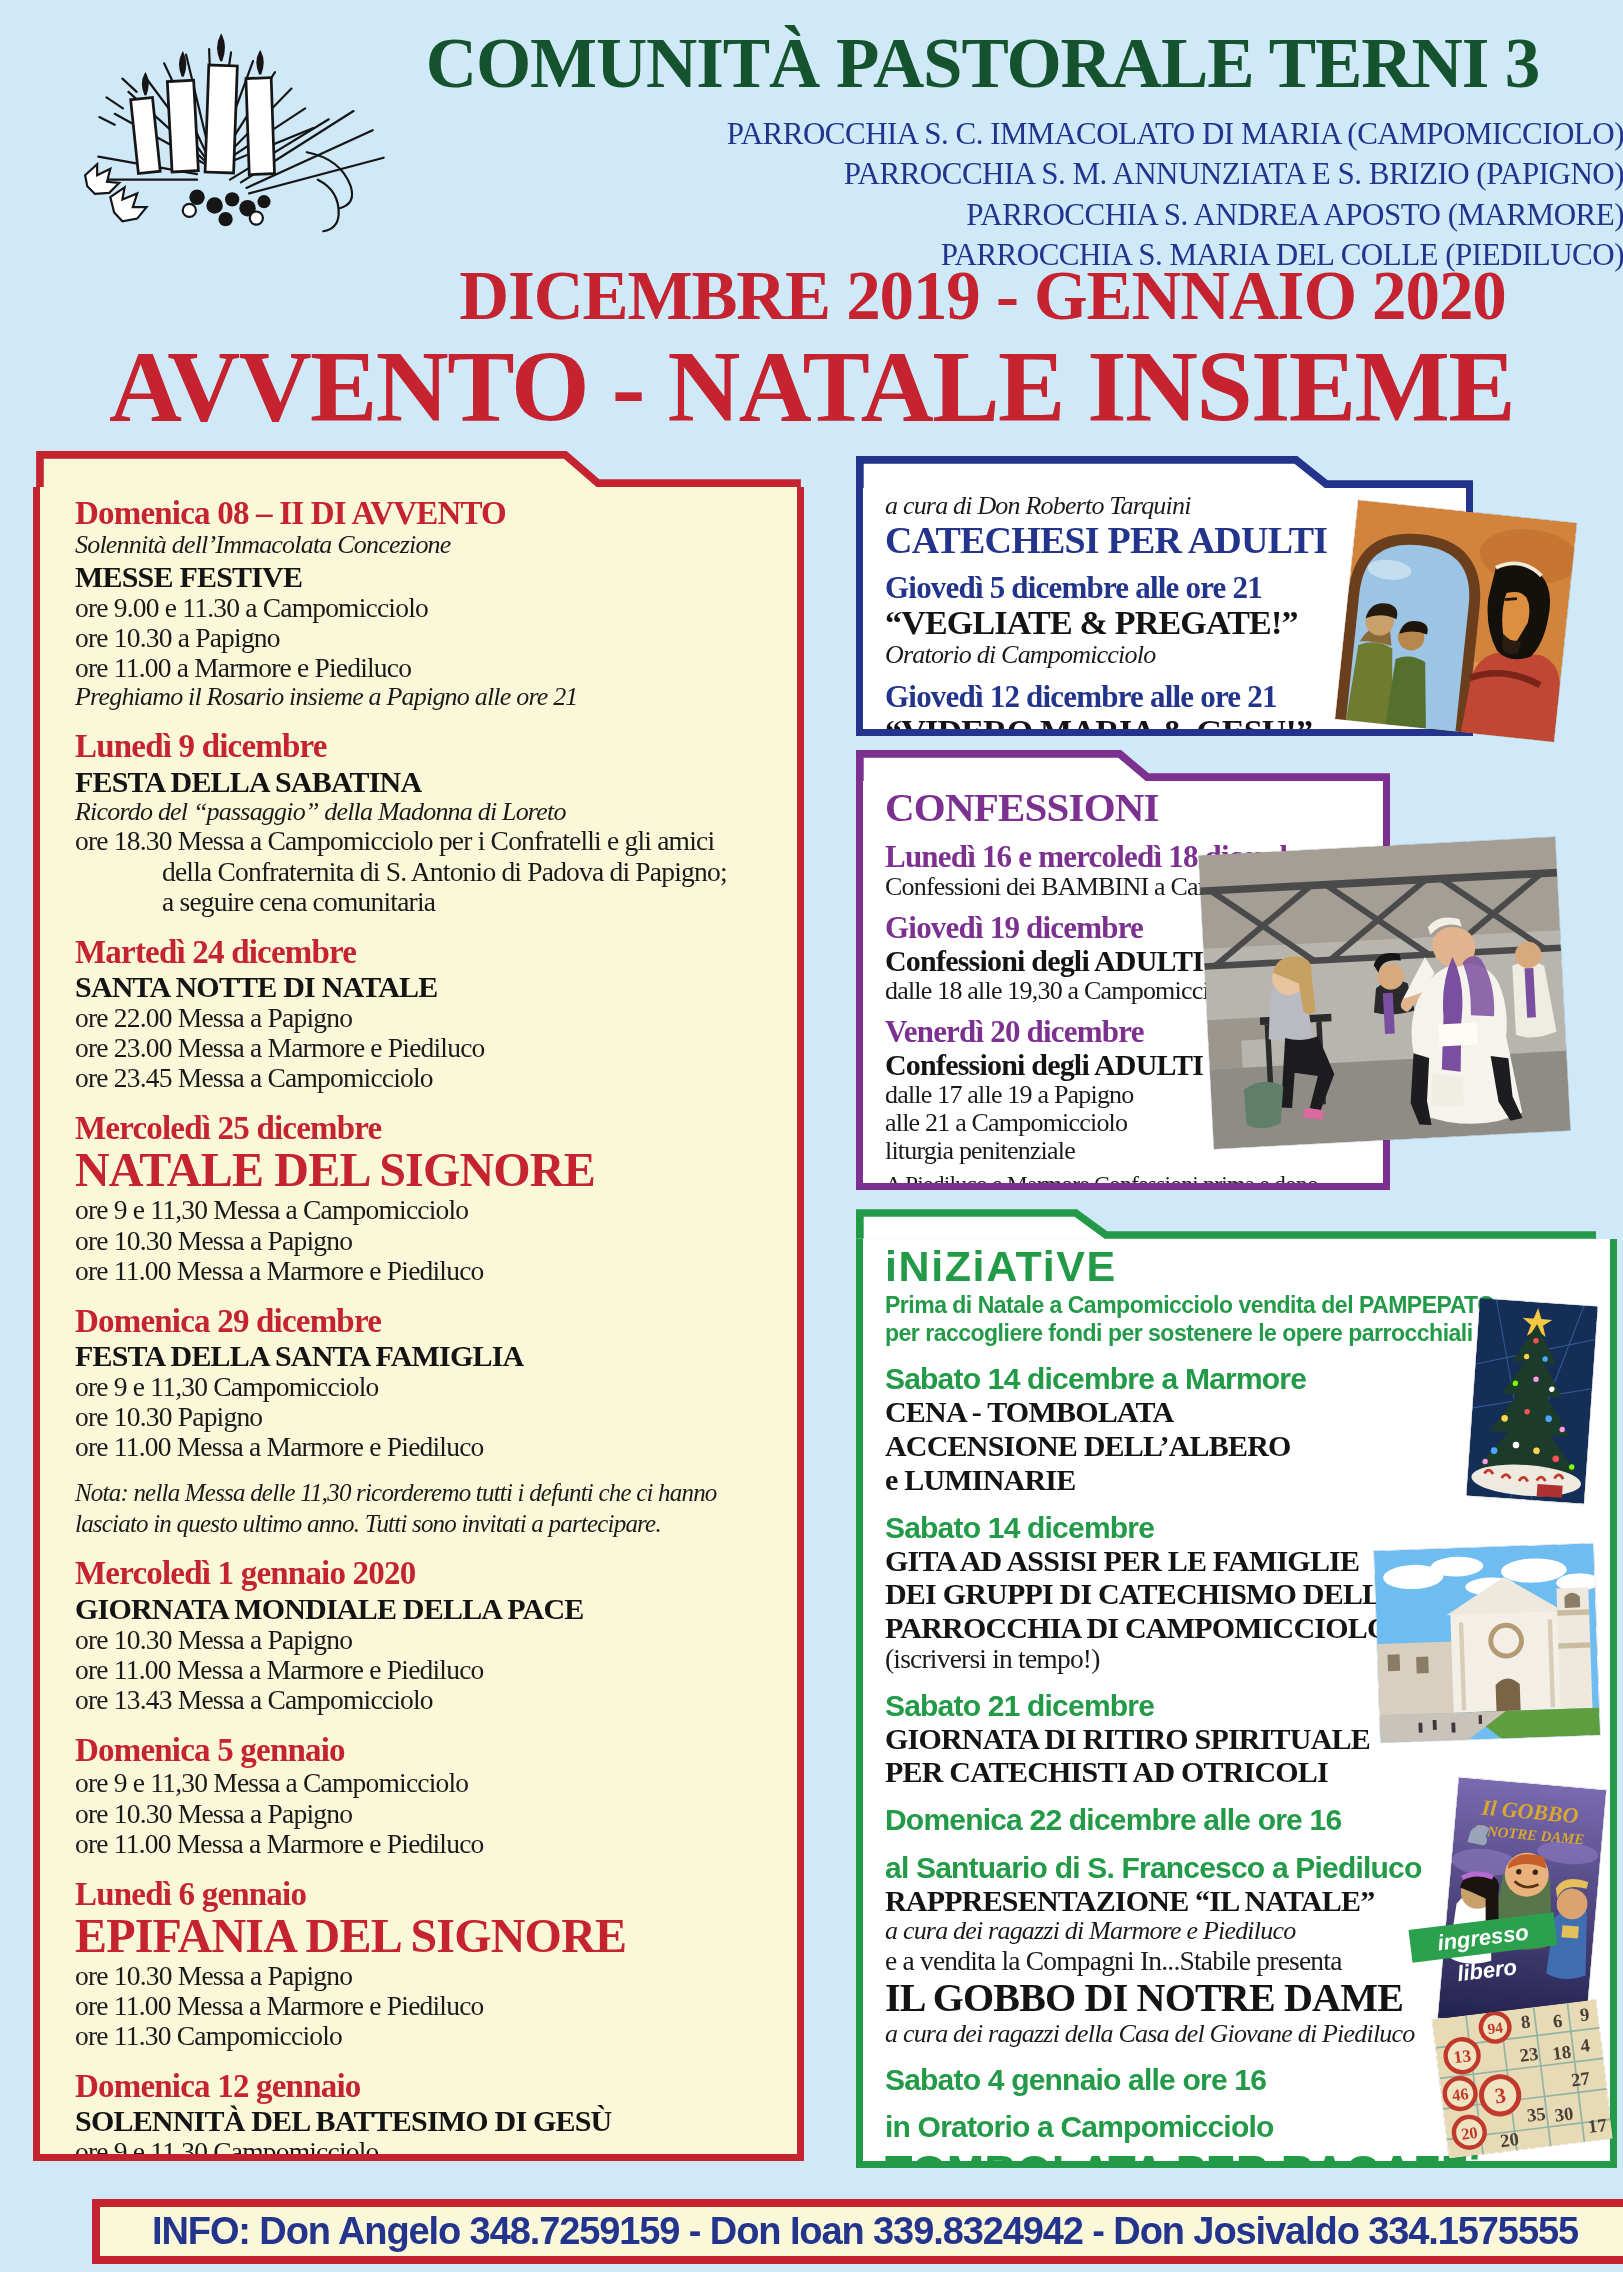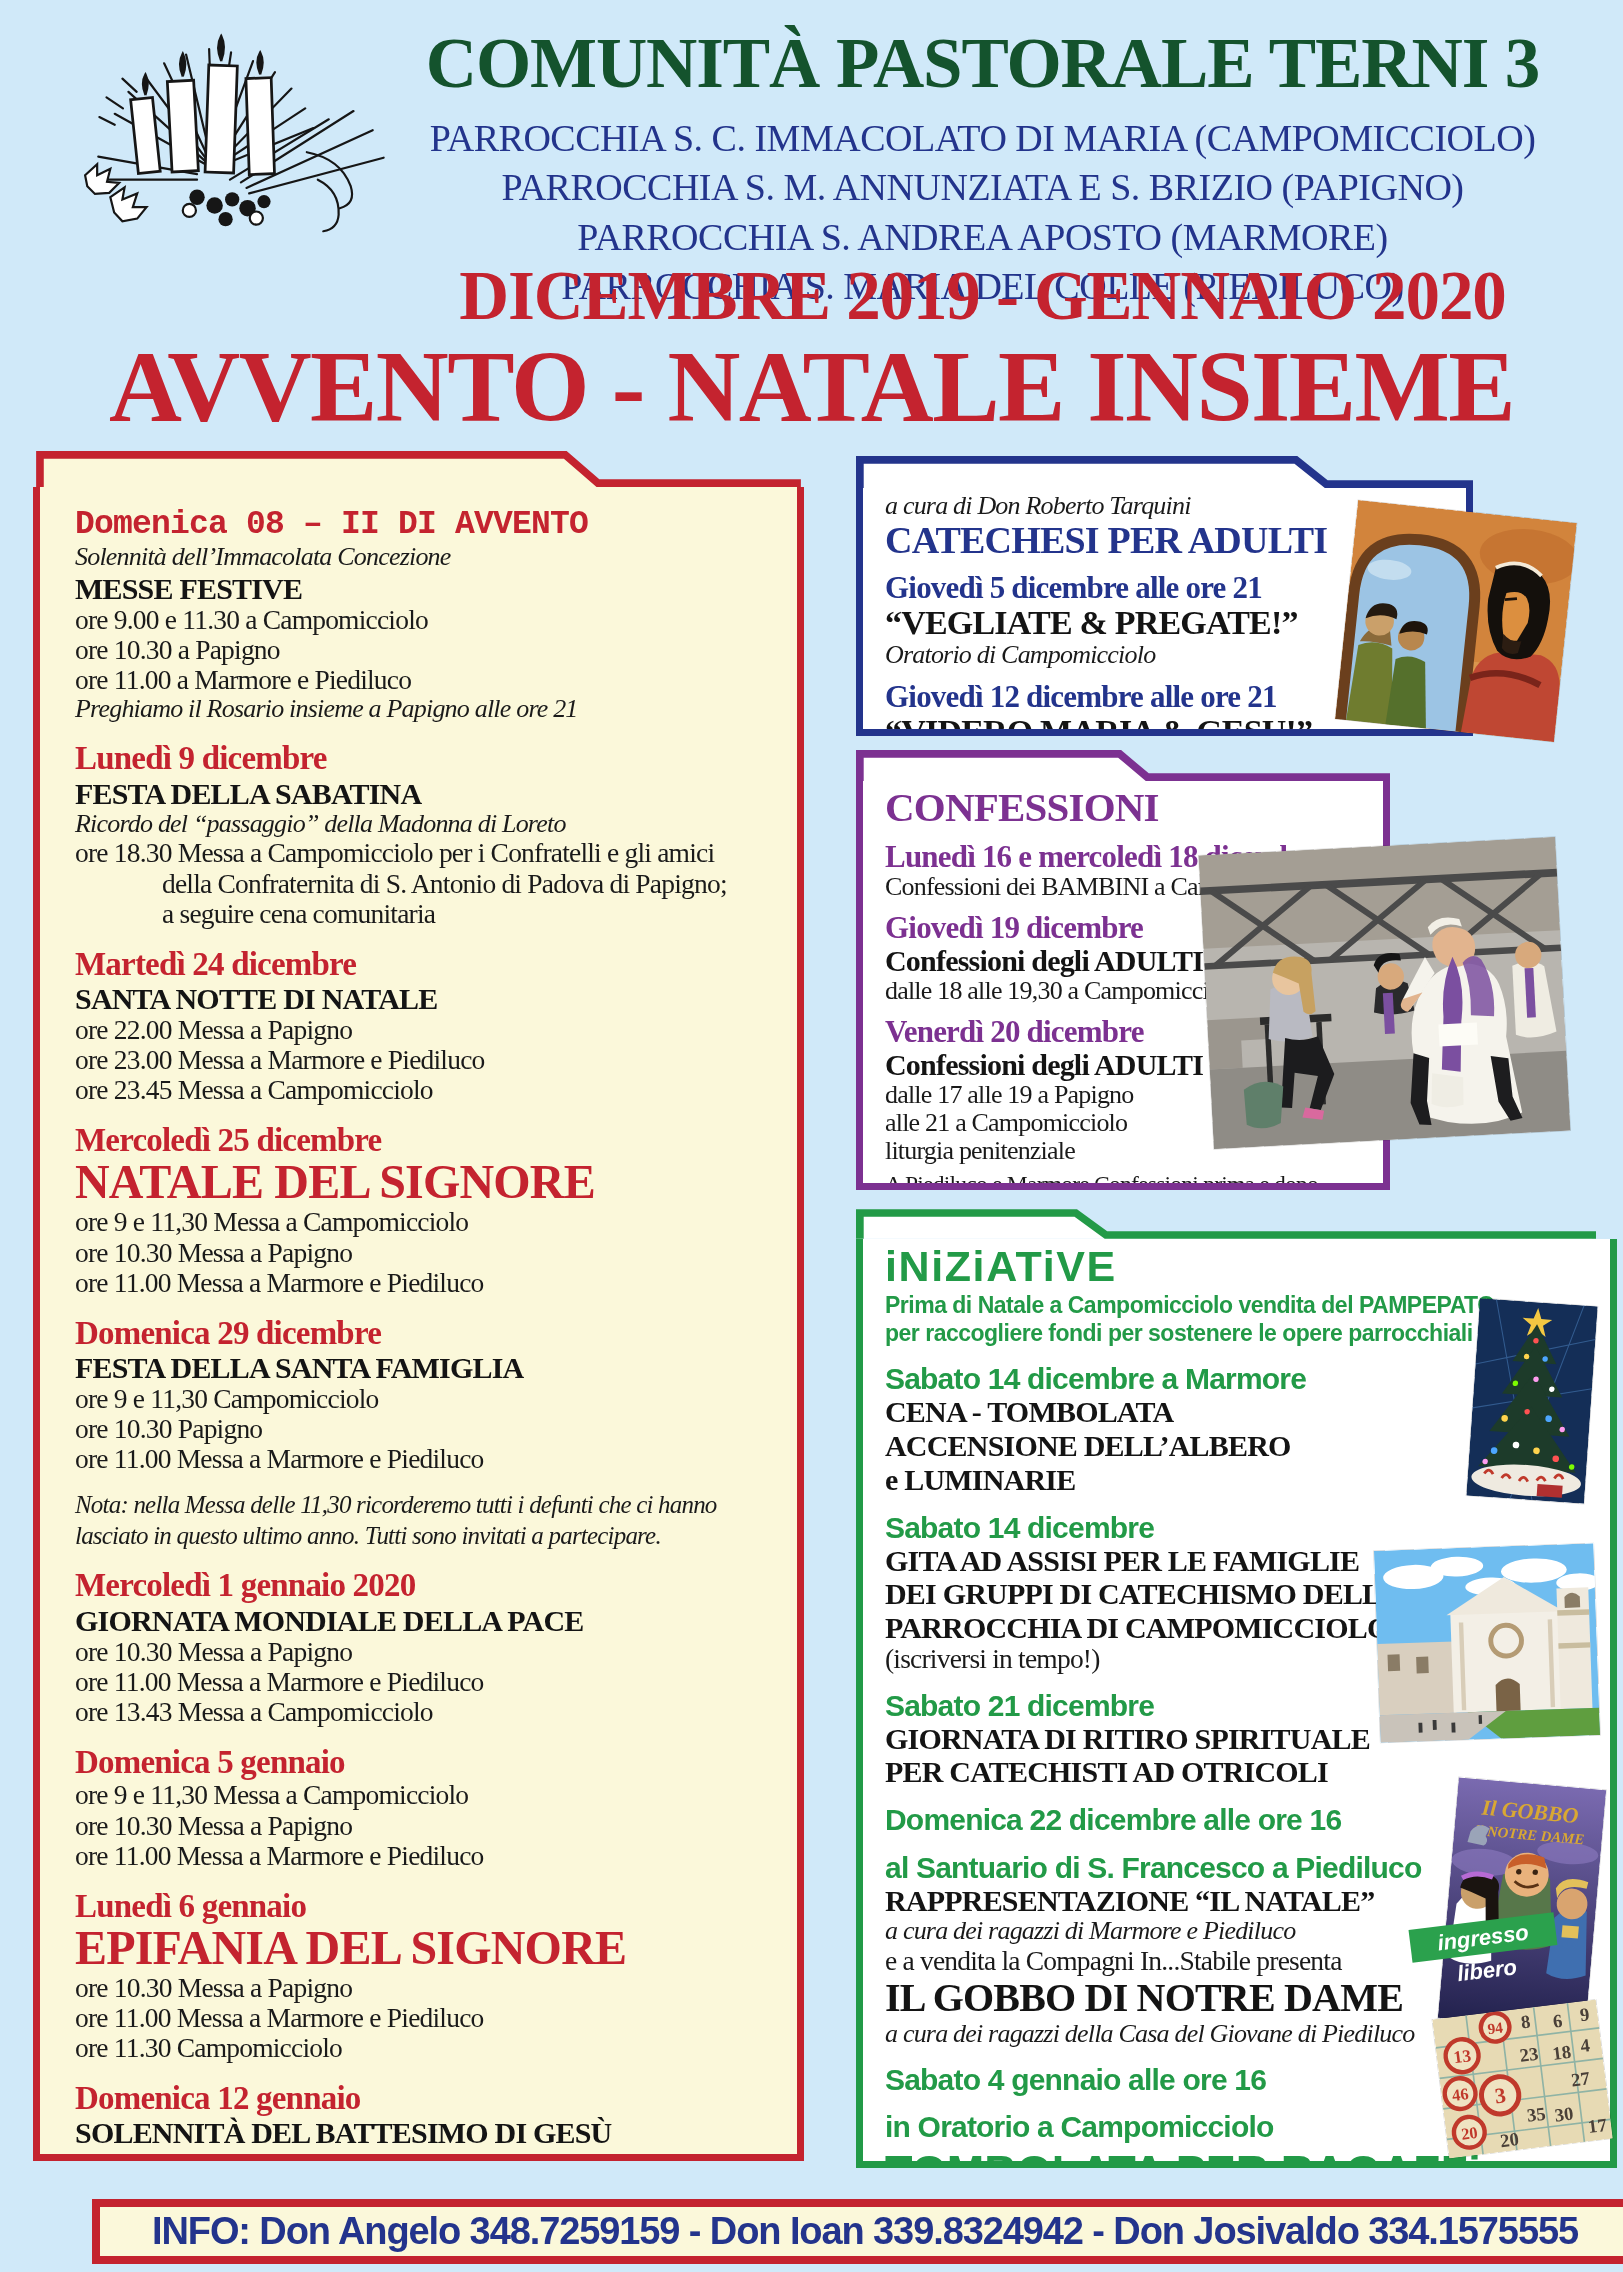--- a/index.html
+++ b/index.html
@@ -2,39 +2,39 @@
 <html style="font-size:8.8px"><head>
 <meta charset="utf-8">
 <style>
   html,body{margin:0;padding:0;}
   body{width:1623px;height:2273px;position:relative;overflow:hidden;
        background:#d0e9f9;font-family:"Liberation Serif",serif;}
   .abs{position:absolute;}
   
   .h-title{top:23px;left:341px;width:1283px;text-align:center;
            font-size:71px;font-weight:bold;color:#14532d;letter-spacing:-1.1px;}
-  .h-parishes{top:114px;left:341px;width:1283px;text-align:center;
-              font-size:38px;line-height:1.3;color:#23348c;letter-spacing:-0.5px;}
+  .h-parishes{top:114px;left:341px;width:1283px;text-align:right;
+              font-size:31px;line-height:1.3;color:#23348c;letter-spacing:-0.5px;}
   .h-period{top:257px;left:341px;width:1283px;text-align:center;
             font-size:69px;font-weight:bold;color:#c4232f;letter-spacing:-1.1px;}
   .h-main{top:329px;left:0;width:1623px;text-align:center;
           font-size:101px;font-weight:bold;color:#c4232f;letter-spacing:-1.6px;}
   .logo{left:32px;top:15.4px;width:374px;height:236px;}
   
   .panel{position:absolute;}
   .cap{position:absolute;left:0;top:0;display:block;}
   .panel-body{position:absolute;left:0;right:0;bottom:0;
               border:7.7px solid var(--accent);border-top:none;overflow:hidden;}
   .panel--left .panel-body{background:#fbf8da;padding:7.7px 16.5px 0 35px;}
   .panel--right .panel-body{background:#ffffff;padding:4.4px 16.5px 0 22px;}
   
   .ln{font-family:"Liberation Serif",serif;color:#1a1a1a;letter-spacing:-0.8px;line-height:1.1;}
   .ln-title{font-size:41px;font-weight:bold;color:var(--accent);}
   .ln-date{font-size:32px;font-weight:bold;color:var(--accent);margin-top:16.5px;}
-  .ln-date:first-child{margin-top:12px;font-family:Liberation Mono, monospace;}
+  .ln-date:first-child{margin-top:0;}
   .ln-big{font-size:48px;font-weight:bold;color:var(--accent);line-height:1.02;}
   .ln-caps{font-size:30px;font-weight:bold;color:#141414;}
   .ln-capsbig{font-size:40px;font-weight:bold;color:#141414;}
   .ln-line{font-size:27.5px;}
   .ln-small{font-size:23.6px;}
   .ln-italic{font-size:26px;font-style:italic;}
   .ln-indent{font-size:27.5px;padding-left:87px;}
   .ln-note{font-size:25px;font-style:italic;line-height:1.24;margin-top:14.3px;max-width:715px;}
   .ln-gap{height:6.6px;}
   .ln-accent{font-size:23px;font-weight:bold;color:var(--accent);

